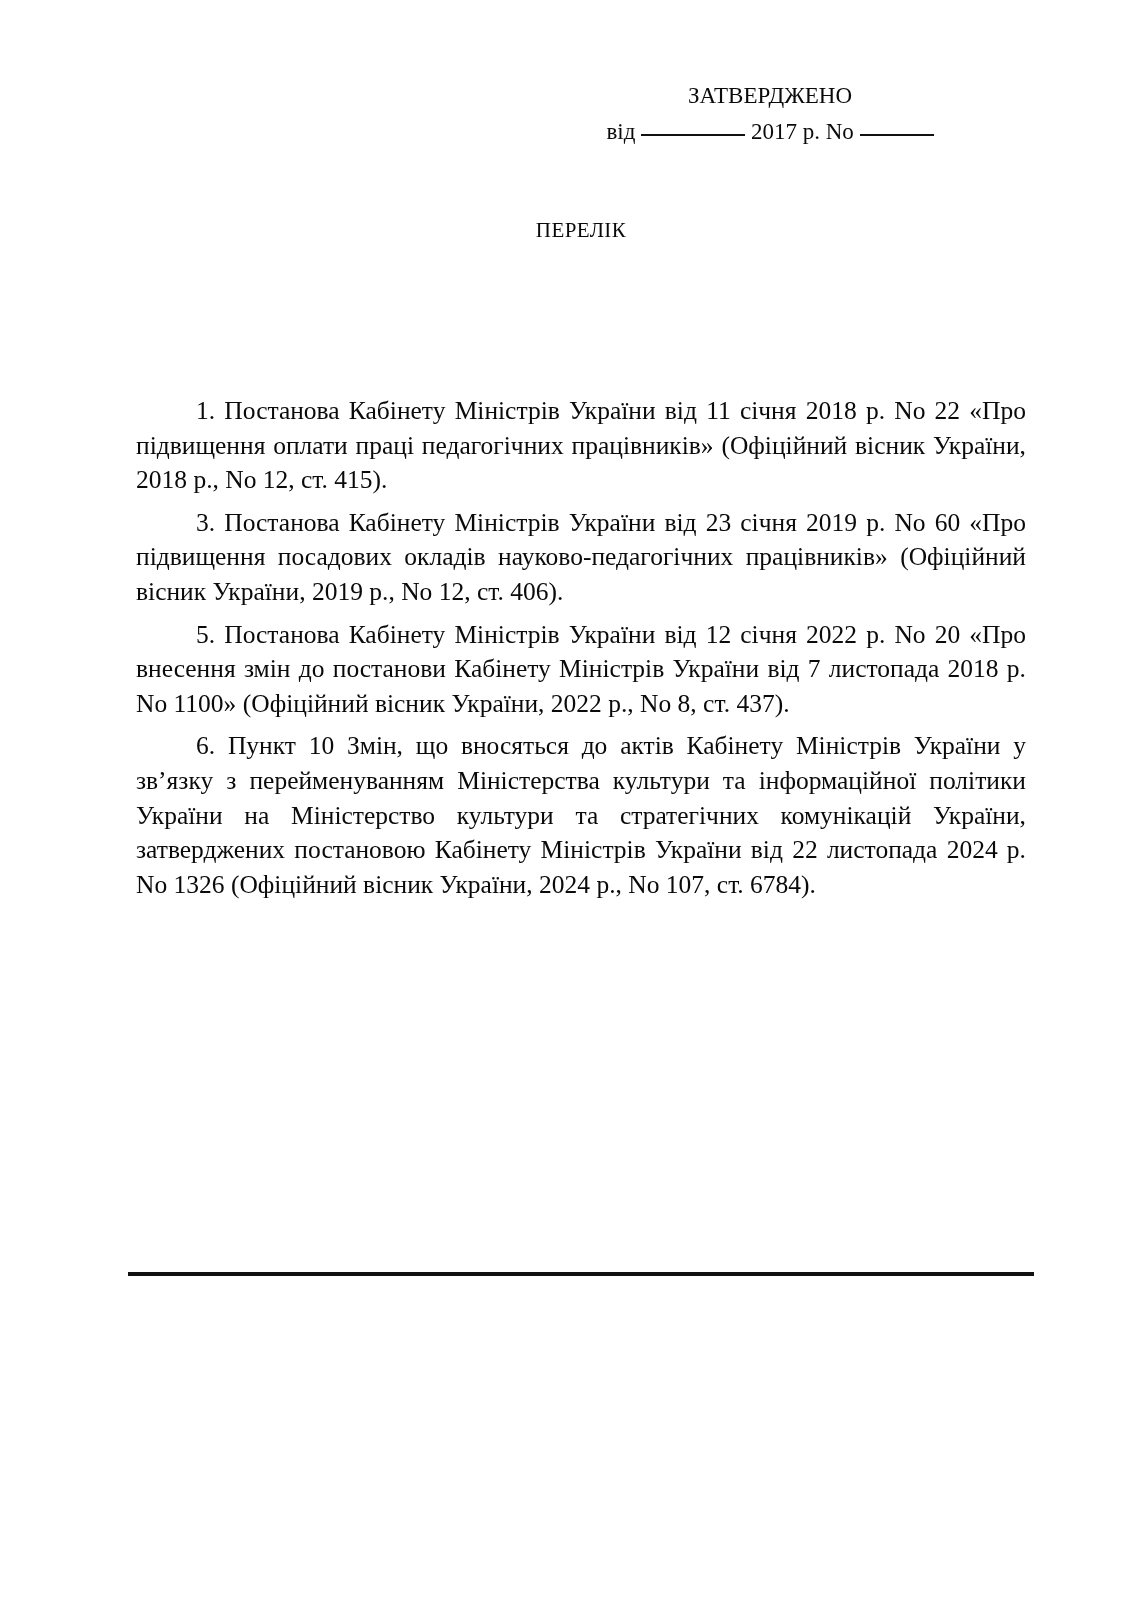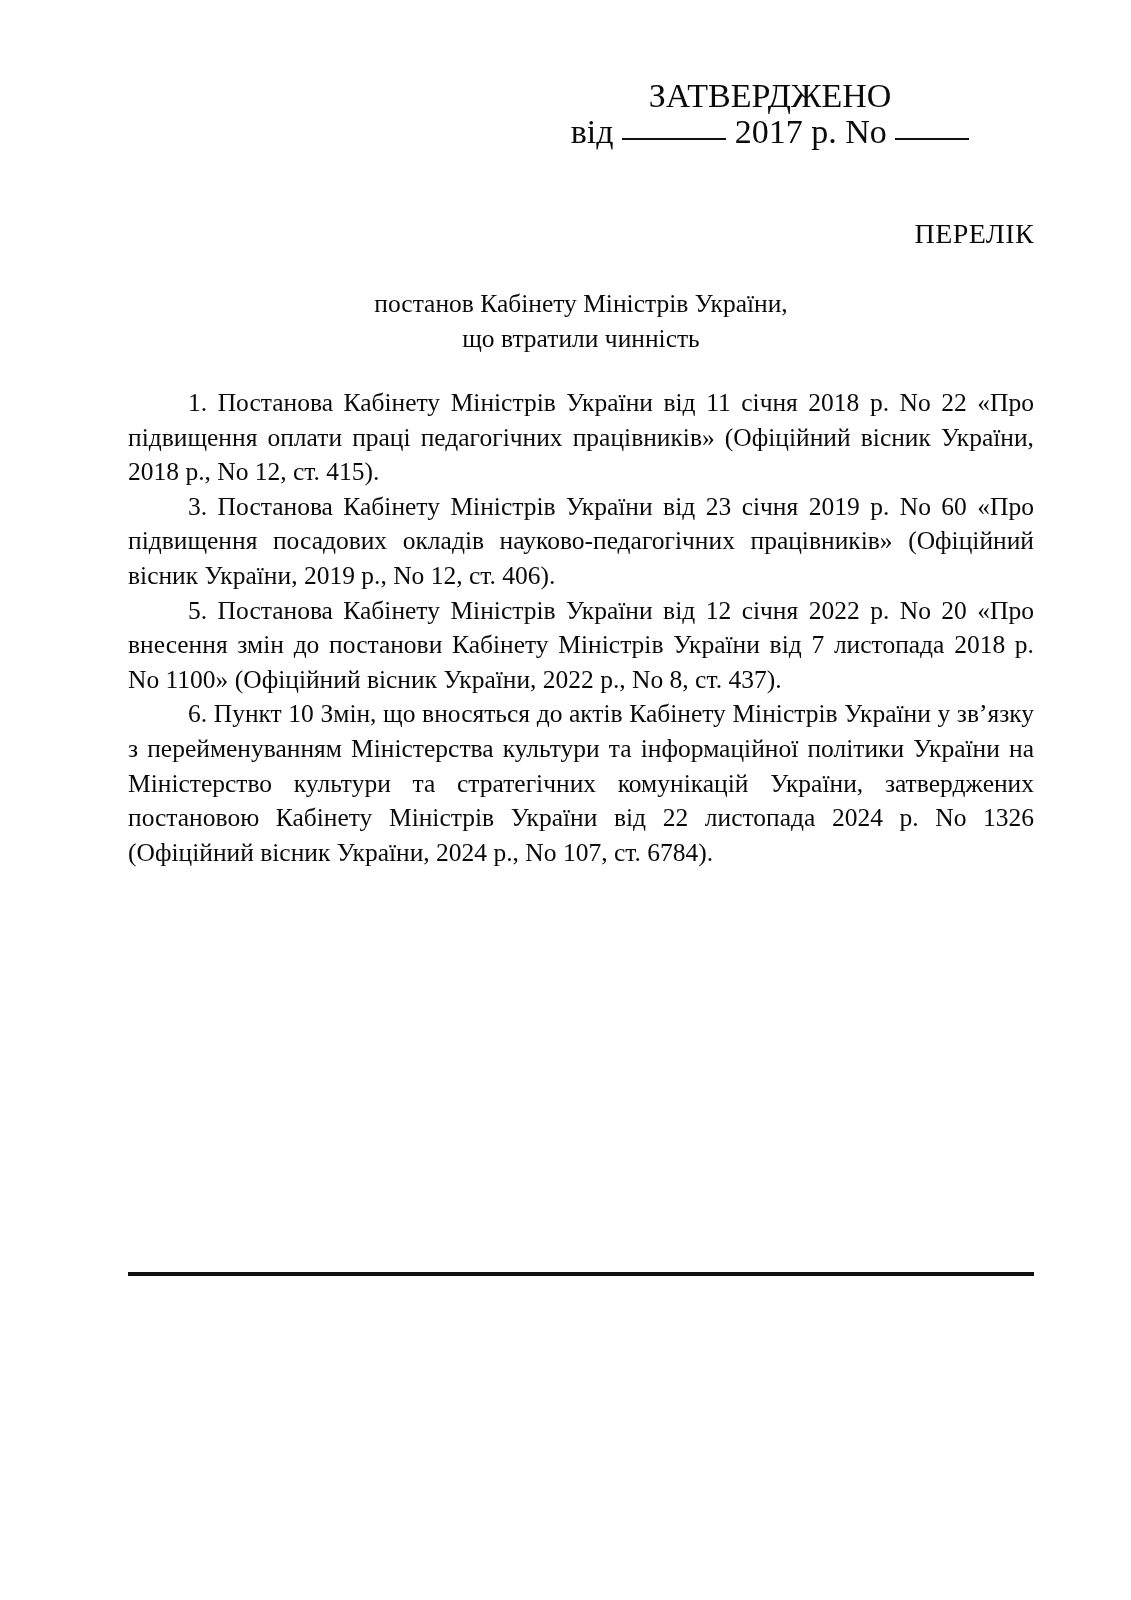--- a/index.html
+++ b/index.html
@@ -25,21 +25,21 @@
     background: #ffffff;
   }
 
   
   .approval-block {
     position: absolute;
     left: 500px;
     top: 78px;
     width: 540px;
     text-align: center;
-    font-size: 34px;
+    font-size: 23px;
     line-height: 36px;
   }
   .approval-line {
     white-space: nowrap;
   }
   .blank-rule {
     display: inline-block;
     border-bottom: 2px solid #111;
     vertical-align: baseline;
     position: relative;
@@ -47,22 +47,22 @@
   }
   .blank-date { width: 104px; }
   .blank-no   { width: 74px; }
 
   
   .doc-title {
     position: absolute;
     left: 128px;
     top: 218px;
     width: 906px;
-    text-align: right;
-    font-size: 28px;
+    text-align: center;
+    font-size: 21px;
     letter-spacing: 0.4px;
   }
   .doc-subtitle {
     position: absolute;
     left: 128px;
     top: 286px;
     width: 906px;
     text-align: center;
     font-size: 25.5px;
     line-height: 35px;
@@ -74,21 +74,21 @@
     position: absolute;
     left: 128px;
     top: 386px;
     width: 906px;
     font-size: 25.5px;
     line-height: 34.6px;
     text-align: justify;
     text-justify: inter-word;
   }
   .body-text p {
-    margin: 0;
+    margin: 8px;
     text-indent: 60px;
     text-align: justify;
   }
   .body-text p:last-child {
     text-align-last: left;
   }
 
   
   .bottom-rule {
     position: absolute;
@@ -109,24 +109,20 @@
     <div class="approval-line">
       <span>від</span>
       <span class="blank-rule blank-date"></span>
       <span>2017 р. No</span>
       <span class="blank-rule blank-no"></span>
     </div>
   </div>
 
   <div class="doc-title">ПЕРЕЛІК</div>
 
-  <div class="doc-subtitle">
-    <div>постанов Кабінету Міністрів України,</div>
-    <div>що втратили чинність</div>
-  </div>
 
   <div class="body-text">
     <p>1. Постанова Кабінету Міністрів України від 11 січня 2018 р. No 22 «Про підвищення оплати праці педагогічних працівників» (Офіційний вісник України, 2018 р., No 12, ст. 415).</p>
     <p>3. Постанова Кабінету Міністрів України від 23 січня 2019 р. No 60 «Про підвищення посадових окладів науково-педагогічних працівників» (Офіційний вісник України, 2019 р., No 12, ст. 406).</p>
     <p>5. Постанова Кабінету Міністрів України від 12 січня 2022 р. No 20 «Про внесення змін до постанови Кабінету Міністрів України від 7 листопада 2018 р. No 1100» (Офіційний вісник України, 2022 р., No 8, ст. 437).</p>
     <p>6. Пункт 10 Змін, що вносяться до актів Кабінету Міністрів України у зв’язку з перейменуванням Міністерства культури та інформаційної політики України на Міністерство культури та стратегічних комунікацій України, затверджених постановою Кабінету Міністрів України від 22 листопада 2024 р. No 1326 (Офіційний вісник України, 2024 р., No 107, ст. 6784).</p>
   </div>
 
   <div class="bottom-rule"></div>
 

